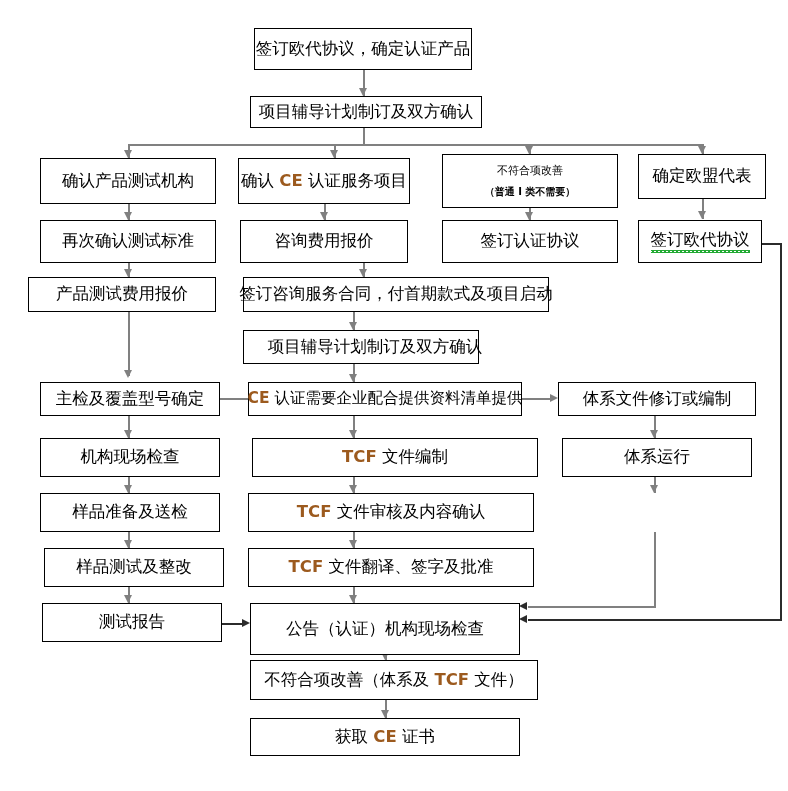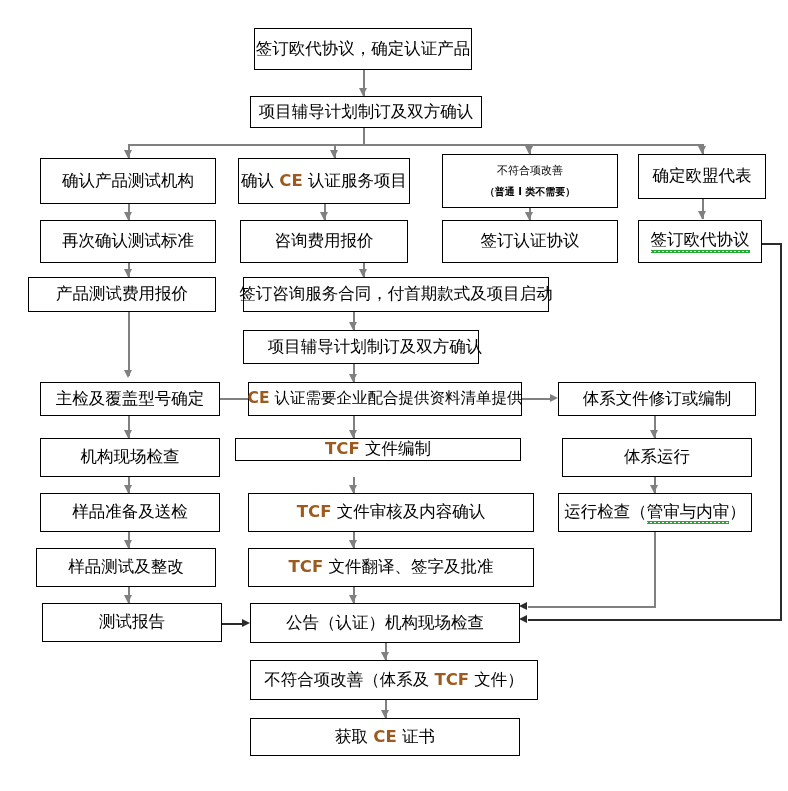--- a/index.html
+++ b/index.html
@@ -212,53 +212,50 @@
   </div>
 
   <div class="node sz-lg" style="left:558px;top:382px;width:198px;height:34px;">
     <span class="t">体系文件修订或编制</span>
   </div>
 
   <div class="node sz-lg" style="left:40px;top:438px;width:180px;height:39px;">
     <span class="t">机构现场检查</span>
   </div>
 
-  <div class="node sz-lg" style="left:235px;top:438px;width:286px;height:23px;">
+  <div class="node sz-lg" style="left:252px;top:438px;width:286px;height:39px;">
     <span class="t"><span style="color:#9c5a1e;font-weight:bold;">TCF</span><span> 文件编制</span></span>
   </div>
 
   <div class="node sz-lg" style="left:562px;top:438px;width:190px;height:39px;">
     <span class="t">体系运行</span>
   </div>
 
   <div class="node sz-lg" style="left:40px;top:493px;width:180px;height:39px;">
     <span class="t">样品准备及送检</span>
   </div>
 
   <div class="node sz-lg" style="left:248px;top:493px;width:286px;height:39px;">
     <span class="t"><span style="color:#9c5a1e;font-weight:bold;">TCF</span><span> 文件审核及内容确认</span></span>
   </div>
 
-  <div class="node sz-lg" style="left:558px;top:493px;width:194px;height:39px;">
-    <span class="t"><span>运行检查（</span><span class="sq">管审与内审</span><span>）</span></span>
-  </div>
-
-  <div class="node sz-lg" style="left:36px;top:548px;width:180px;height:39px;">
+
+  <div class="node sz-lg" style="left:44px;top:548px;width:180px;height:39px;">
     <span class="t">样品测试及整改</span>
   </div>
 
   <div class="node sz-lg" style="left:248px;top:548px;width:286px;height:39px;">
     <span class="t"><span style="color:#9c5a1e;font-weight:bold;">TCF</span><span> 文件翻译、签字及批准</span></span>
   </div>
 
   <div class="node sz-lg" style="left:42px;top:603px;width:180px;height:39px;">
     <span class="t">测试报告</span>
   </div>
 
-  <div class="node sz-lg" style="left:250px;top:603px;width:270px;height:40px;">
+  <div class="node sz-lg" style="left:250px;top:603px;width:270px;height:52px;">
     <span class="t">公告（认证）机构现场检查</span>
   </div>
 
   <div class="node sz-lg" style="left:250px;top:660px;width:288px;height:40px;">
     <span class="t"><span>不符合项改善（体系及 </span><span style="color:#9c5a1e;font-weight:bold;">TCF</span><span> 文件）</span></span>
   </div>
 
   <div class="node sz-lg" style="left:250px;top:718px;width:270px;height:38px;">
     <span class="t"><span>获取 </span><span style="color:#9c5a1e;font-weight:bold;">CE</span><span> 证书</span></span>
   </div>

